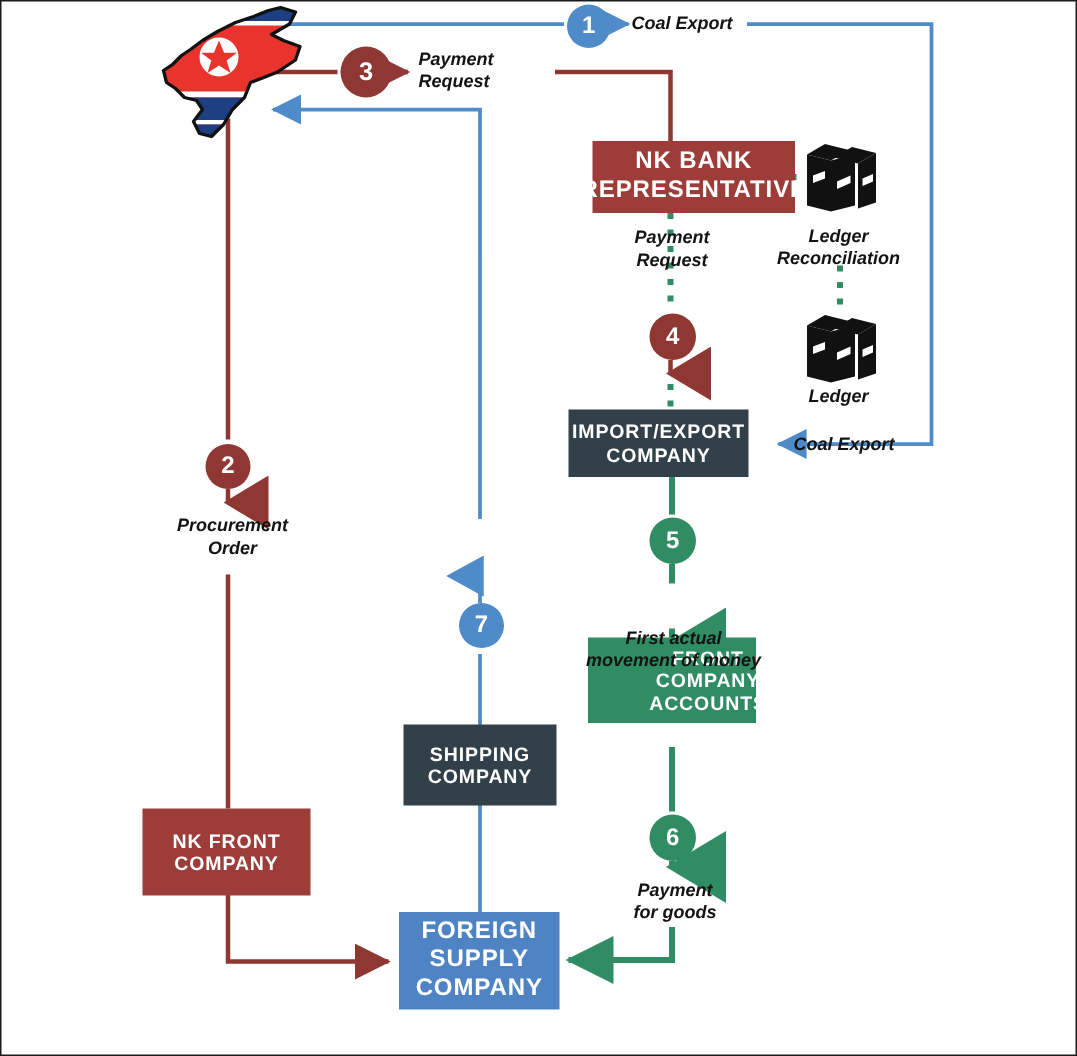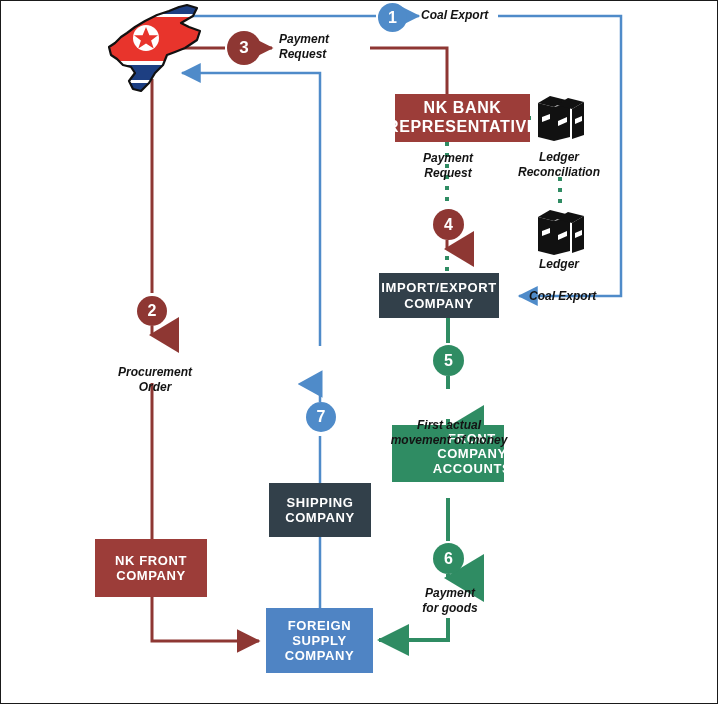--- a/index.html
+++ b/index.html
@@ -29,21 +29,21 @@
   .node.red{background:#9c3d39;}
   .node.slate{background:#32404a;}
   .node.green{background:#2f8c63;}
   .node.blue{background:#4f84c4;}
 
   #nk-bank{left:394px;top:93px;width:135px;height:48px;font-size:16px;}
   #import-export{left:378px;top:272px;width:120px;height:45px;font-size:13px;}
   #front-accounts{left:391px;top:424px;width:112px;height:57px;font-size:13px;padding-left:48px;}
   #shipping{left:268px;top:482px;width:102px;height:54px;font-size:13px;}
   #nk-front{left:94px;top:538px;width:112px;height:58px;font-size:13px;}
-  #foreign-supply{left:265px;top:607px;width:107px;height:65px;font-size:13px;}
+  #foreign-supply{left:265px;top:607px;width:107px;height:65px;font-size:16px;}
 
   
   .step{
     position:absolute;
     border-radius:50%;
     display:flex;align-items:center;justify-content:center;
     color:#ffffff;font-weight:bold;
     z-index:7;
   }
   .step.red{background:#8e3733;}
@@ -66,21 +66,21 @@
     text-align:center;
     z-index:6;
     white-space:pre-line;
   }
   #lbl-coal-top{left:420px;top:7px;width:100px;text-align:left;}
   #lbl-pay-req-3{left:278px;top:31px;width:86px;text-align:left;}
   #lbl-pay-req-4{left:402px;top:150px;width:90px;}
   #lbl-ledger-rec{left:505px;top:149px;width:106px;}
   #lbl-ledger{left:519px;top:256px;width:78px;}
   #lbl-coal-ie{left:528px;top:288px;width:100px;text-align:left;}
-  #lbl-procure{left:107px;top:364px;width:94px;}
+  #lbl-procure{left:107px;top:342px;width:94px;}
   #lbl-shipment{left:277px;top:346px;width:90px;}
   #lbl-firstmove{left:380px;top:388px;width:136px;margin-top:29px;}
   #lbl-payment-goods{left:400px;top:585px;width:98px;}
 
   
   #nk-map{position:absolute;left:104px;top:2px;width:106px;height:90px;z-index:4;}
 
   
   .ledger-icon{position:absolute;z-index:6;}
   #ledger-icon-1{left:533px;top:92px;width:52px;height:50px;}

